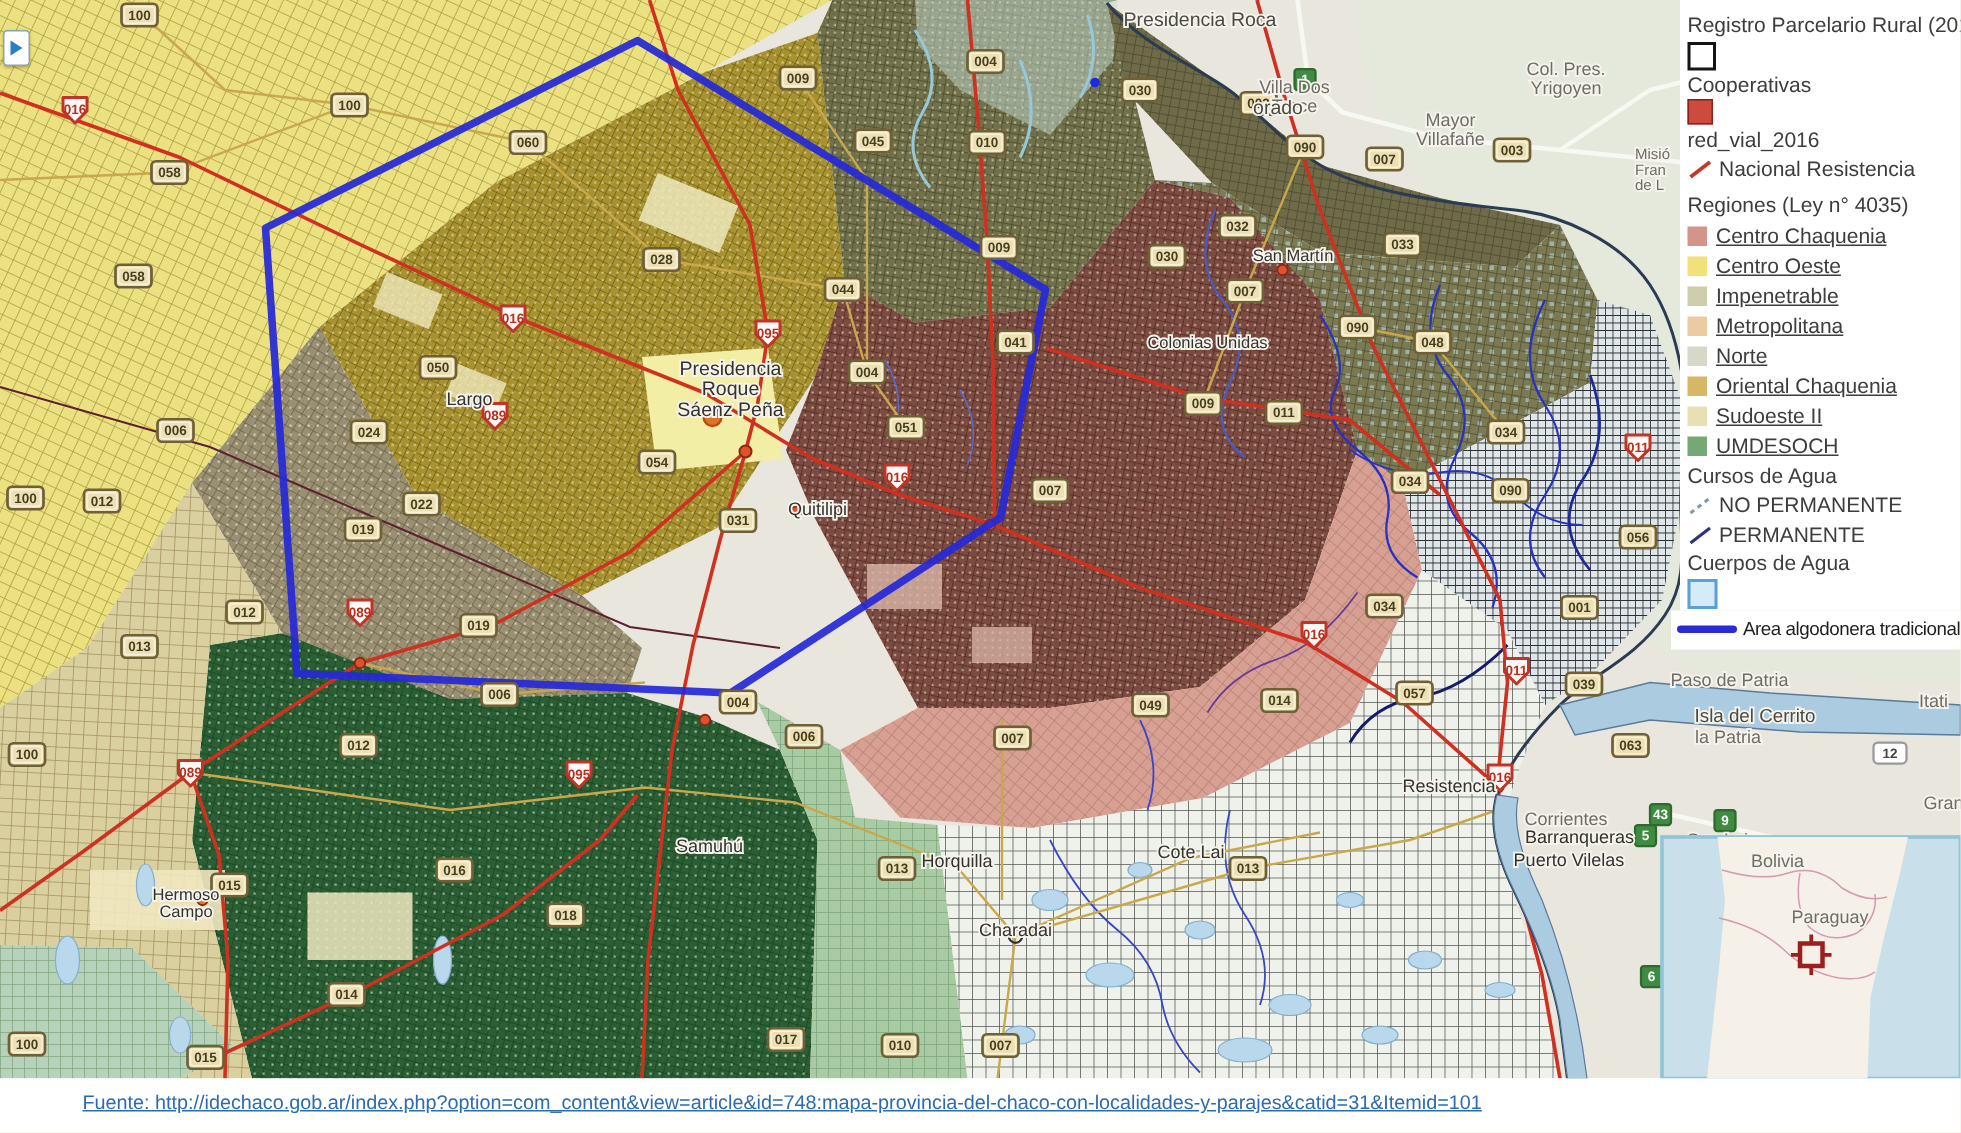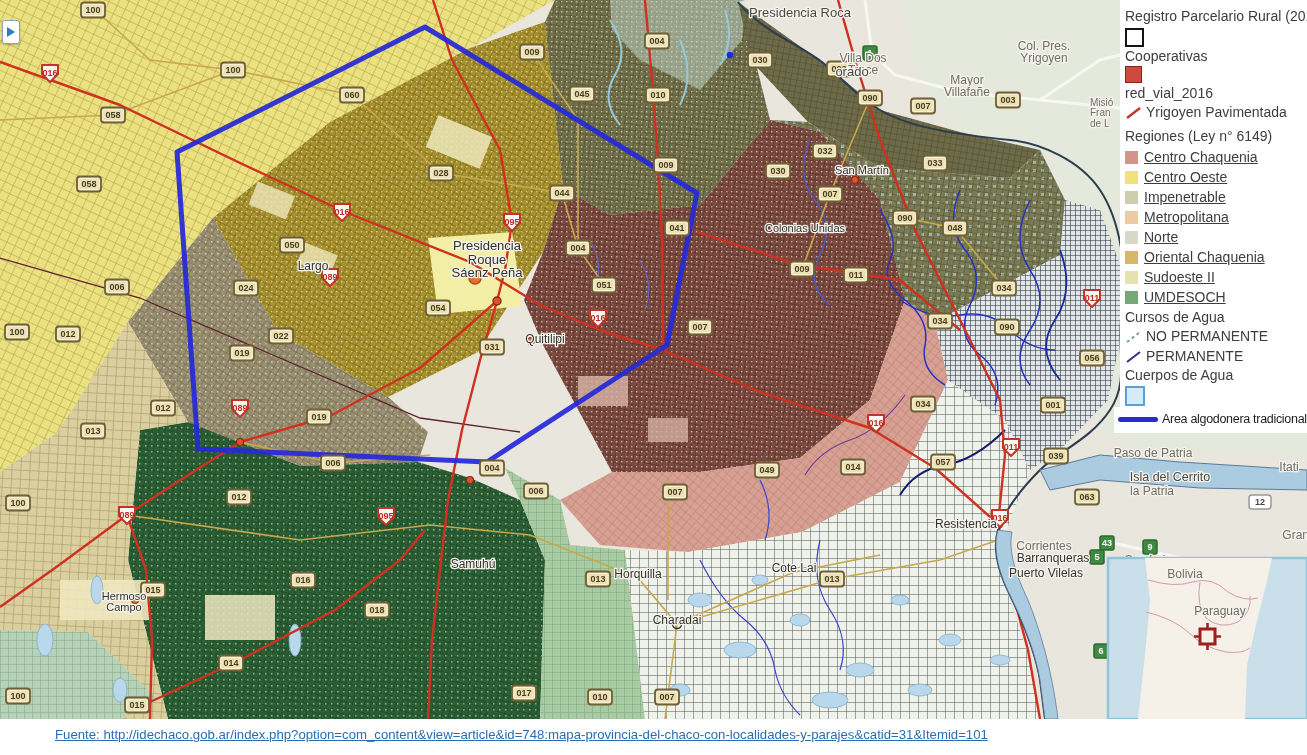--- a/index.html
+++ b/index.html
@@ -724,23 +724,23 @@
   <div class="lg" style="top:8px">Registro Parcelario Rural (2017)</div>
   <span class="lg sw sq15 coop-sq" style="top:28px"></span>
   <div class="lg" style="top:48px">Cooperativas</div>
   <span class="lg sw sq15 rv-sq" id="rv-swatch" style="top: 66px; background: rgb(205, 74, 62);"></span>
   <div class="lg" style="top:85px">red_vial_2016</div>
   <div class="lg" style="top:104px">
     <span class="row-ic">
       <svg width="18" height="14">
           <line x1="2" y1="12" x2="15" y2="2" stroke="#c0392b" stroke-width="2.5"></line>
         </svg>
-    </span><span>Yrigoyen Pavimentada</span>
+    </span><span>Nacional Resistencia</span>
   </div>
-  <div class="lg" style="top:128px">Regiones (Ley n° 6149)</div>
+  <div class="lg" style="top:128px">Regiones (Ley n° 4035)</div>
   <div class="lg" id="legend-regions" style="top:147px">
       <div class="reg-row"><span class="reg-sw" style="background: rgb(212, 148, 140);"></span><span>Centro Chaquenia</span></div>
       <div class="reg-row"><span class="reg-sw" style="background: rgb(240, 225, 120);"></span><span>Centro Oeste</span></div>
       <div class="reg-row"><span class="reg-sw" style="background: rgb(205, 206, 172);"></span><span>Impenetrable</span></div>
       <div class="reg-row"><span class="reg-sw" style="background: rgb(236, 202, 162);"></span><span>Metropolitana</span></div>
       <div class="reg-row"><span class="reg-sw" style="background: rgb(216, 216, 202);"></span><span>Norte</span></div>
       <div class="reg-row"><span class="reg-sw" style="background: rgb(214, 184, 100);"></span><span>Oriental Chaquenia</span></div>
       <div class="reg-row"><span class="reg-sw" style="background: rgb(231, 224, 178);"></span><span>Sudoeste II</span></div>
       <div class="reg-row"><span class="reg-sw" style="background: rgb(116, 168, 116);"></span><span>UMDESOCH</span></div>
     </div>

